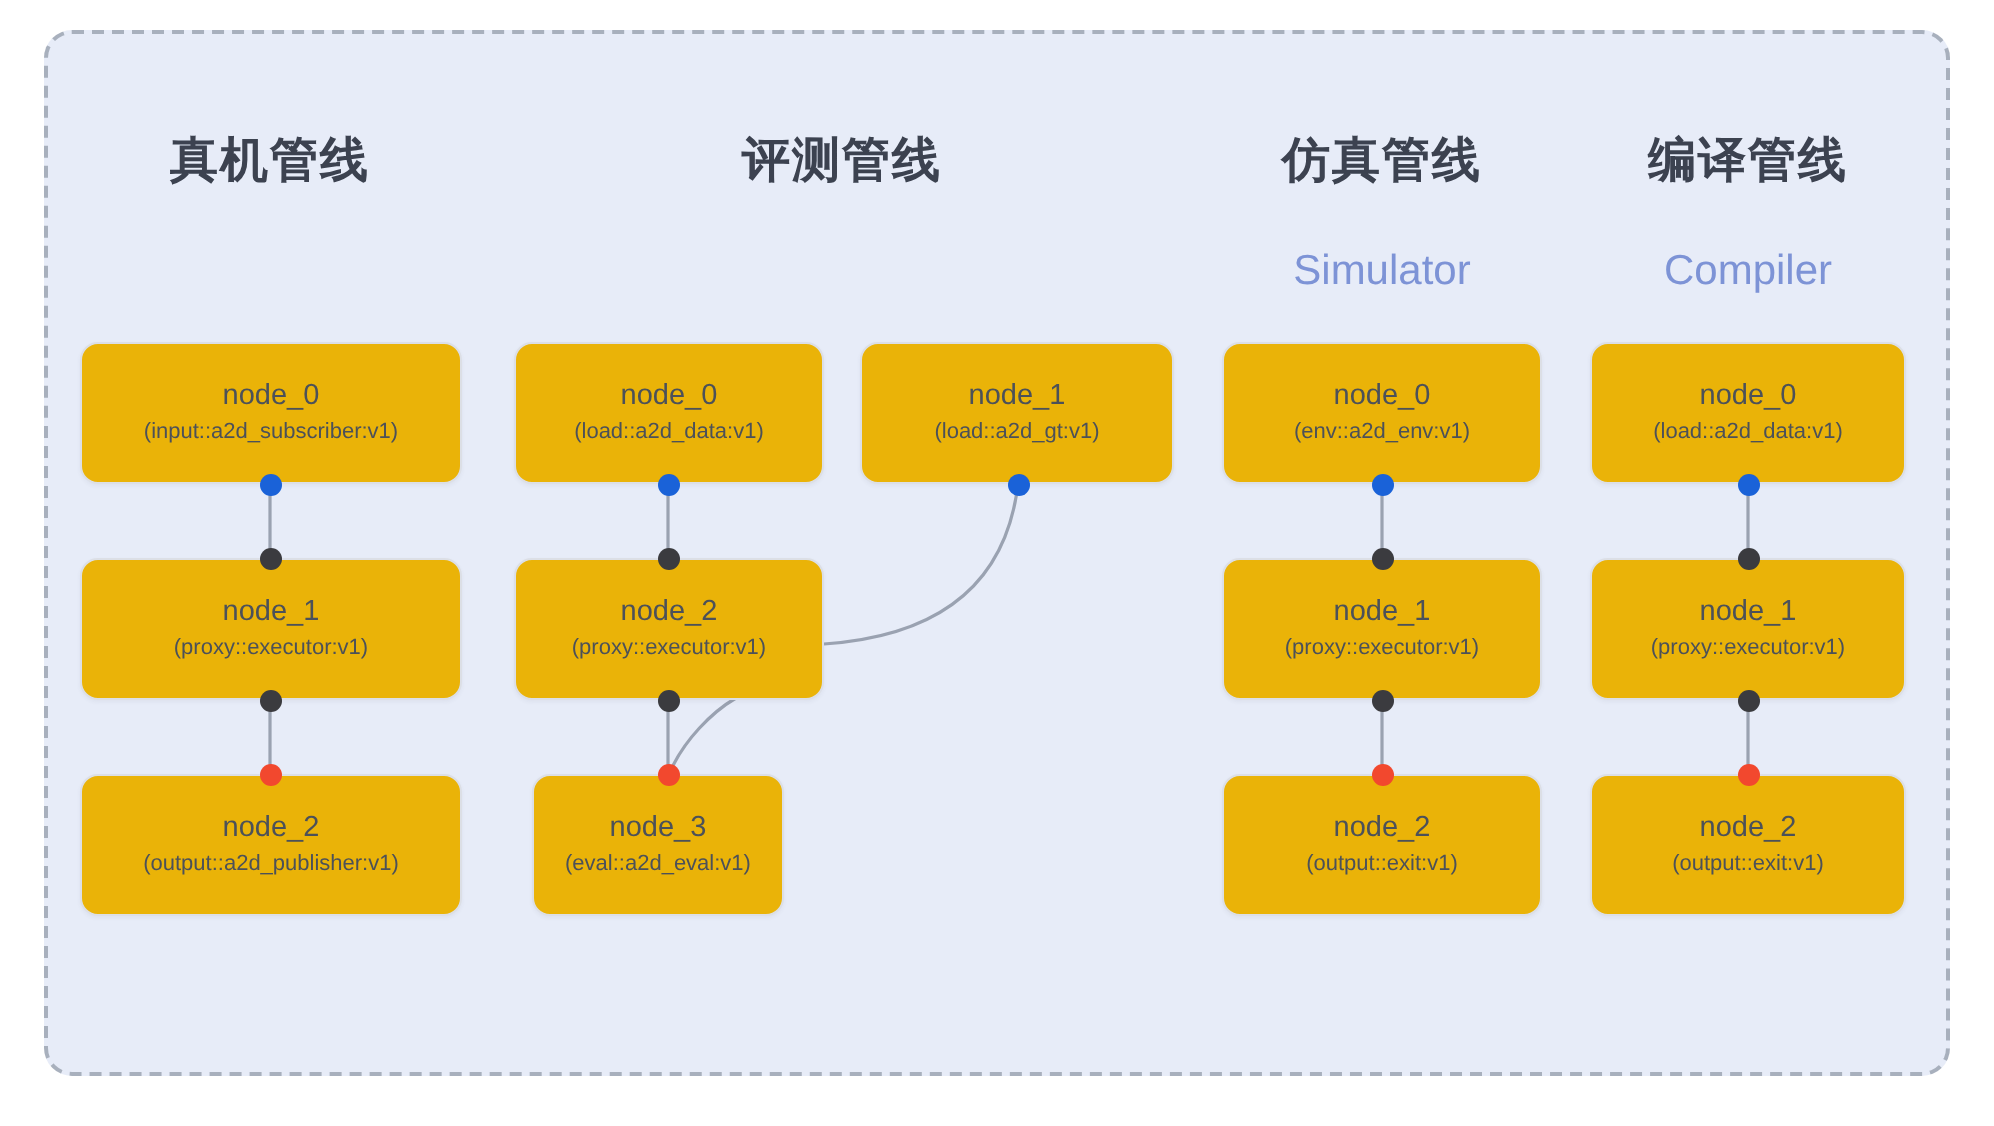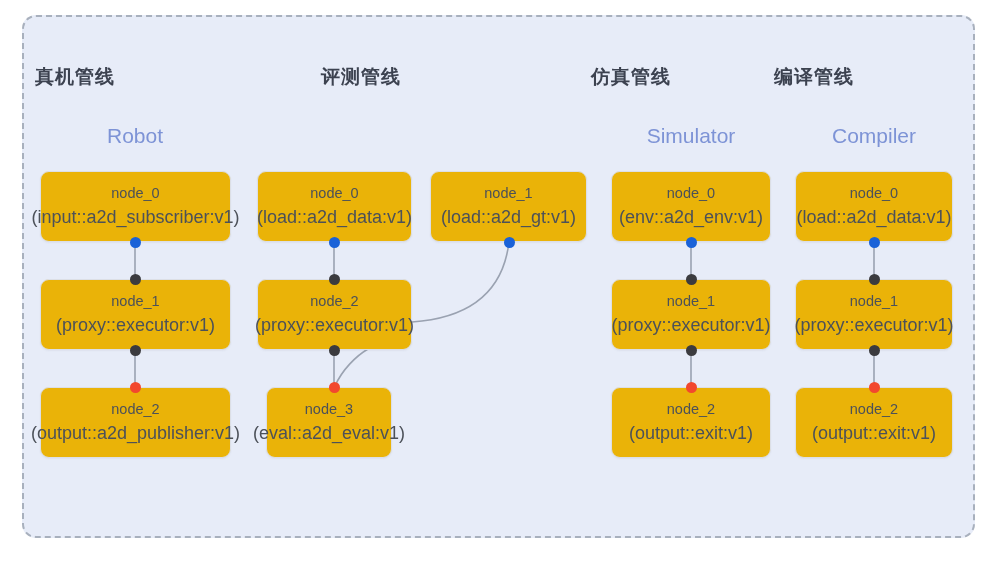--- a/index.html
+++ b/index.html
@@ -34,22 +34,22 @@
   #edges {
     position: absolute;
     left: 0;
     top: 0;
     width: 997px;
     height: 563px;
     pointer-events: none;
   }
   .col-title {
     position: absolute;
-    text-align: left;
-    font-size: 19px;
+    text-align: center;
+    font-size: 24px;
     font-weight: bold;
     color: #3c4250;
     letter-spacing: 1px;
     white-space: nowrap;
   }
   .col-sub {
     position: absolute;
     text-align: center;
     font-size: 21px;
     font-weight: normal;
@@ -67,21 +67,21 @@
     flex-direction: column;
     align-items: center;
     justify-content: center;
     line-height: 1.45;
   }
   .node .nname {
     font-size: 14.5px;
     color: #4c5159;
   }
   .node .nkind {
-    font-size: 18px;
+    font-size: 11px;
     color: #4c5159;
   }
   .dot {
     position: absolute;
     border-radius: 50%;
     width: 11px;
     height: 11px;
     margin-left: -5.5px;
     margin-top: -5.5px;
   }
@@ -111,21 +111,20 @@
     <path d="M 368 349 C 356 356 342 370 335 386" fill="none" stroke="#9aa2b1" stroke-width="1.6"></path>
 
     <line x1="691" y1="242" x2="691" y2="279" stroke="#9aa2b1" stroke-width="1.6"></line>
     <line x1="691" y1="350" x2="691" y2="387" stroke="#9aa2b1" stroke-width="1.6"></line>
 
     <line x1="874" y1="242" x2="874" y2="279" stroke="#9aa2b1" stroke-width="1.6"></line>
     <line x1="874" y1="350" x2="874" y2="387" stroke="#9aa2b1" stroke-width="1.6"></line>
   </svg>
 
   <div class="col-title" style="left:35px; top:64px; width:200px;">真机管线</div>
-  <div class="col-sub" style="left:35px; top:124px; width:200px;">Robot</div>
 
   <div class="col-title" style="left:321px; top:64px; width:200px;font-family:Liberation Mono, monospace;">评测管线</div>
 
   <div class="col-title" style="left:591px; top:64px; width:200px;">仿真管线</div>
   <div class="col-sub" style="left:591px; top:124px; width:200px;">Simulator</div>
 
   <div class="col-title" style="left:774px; top:64px; width:200px;">编译管线</div>
   <div class="col-sub" style="left:774px; top:124px; width:200px;">Compiler</div>
 
   <div class="node" style="left:40px; top:171px; width:191px; height:71px;">

